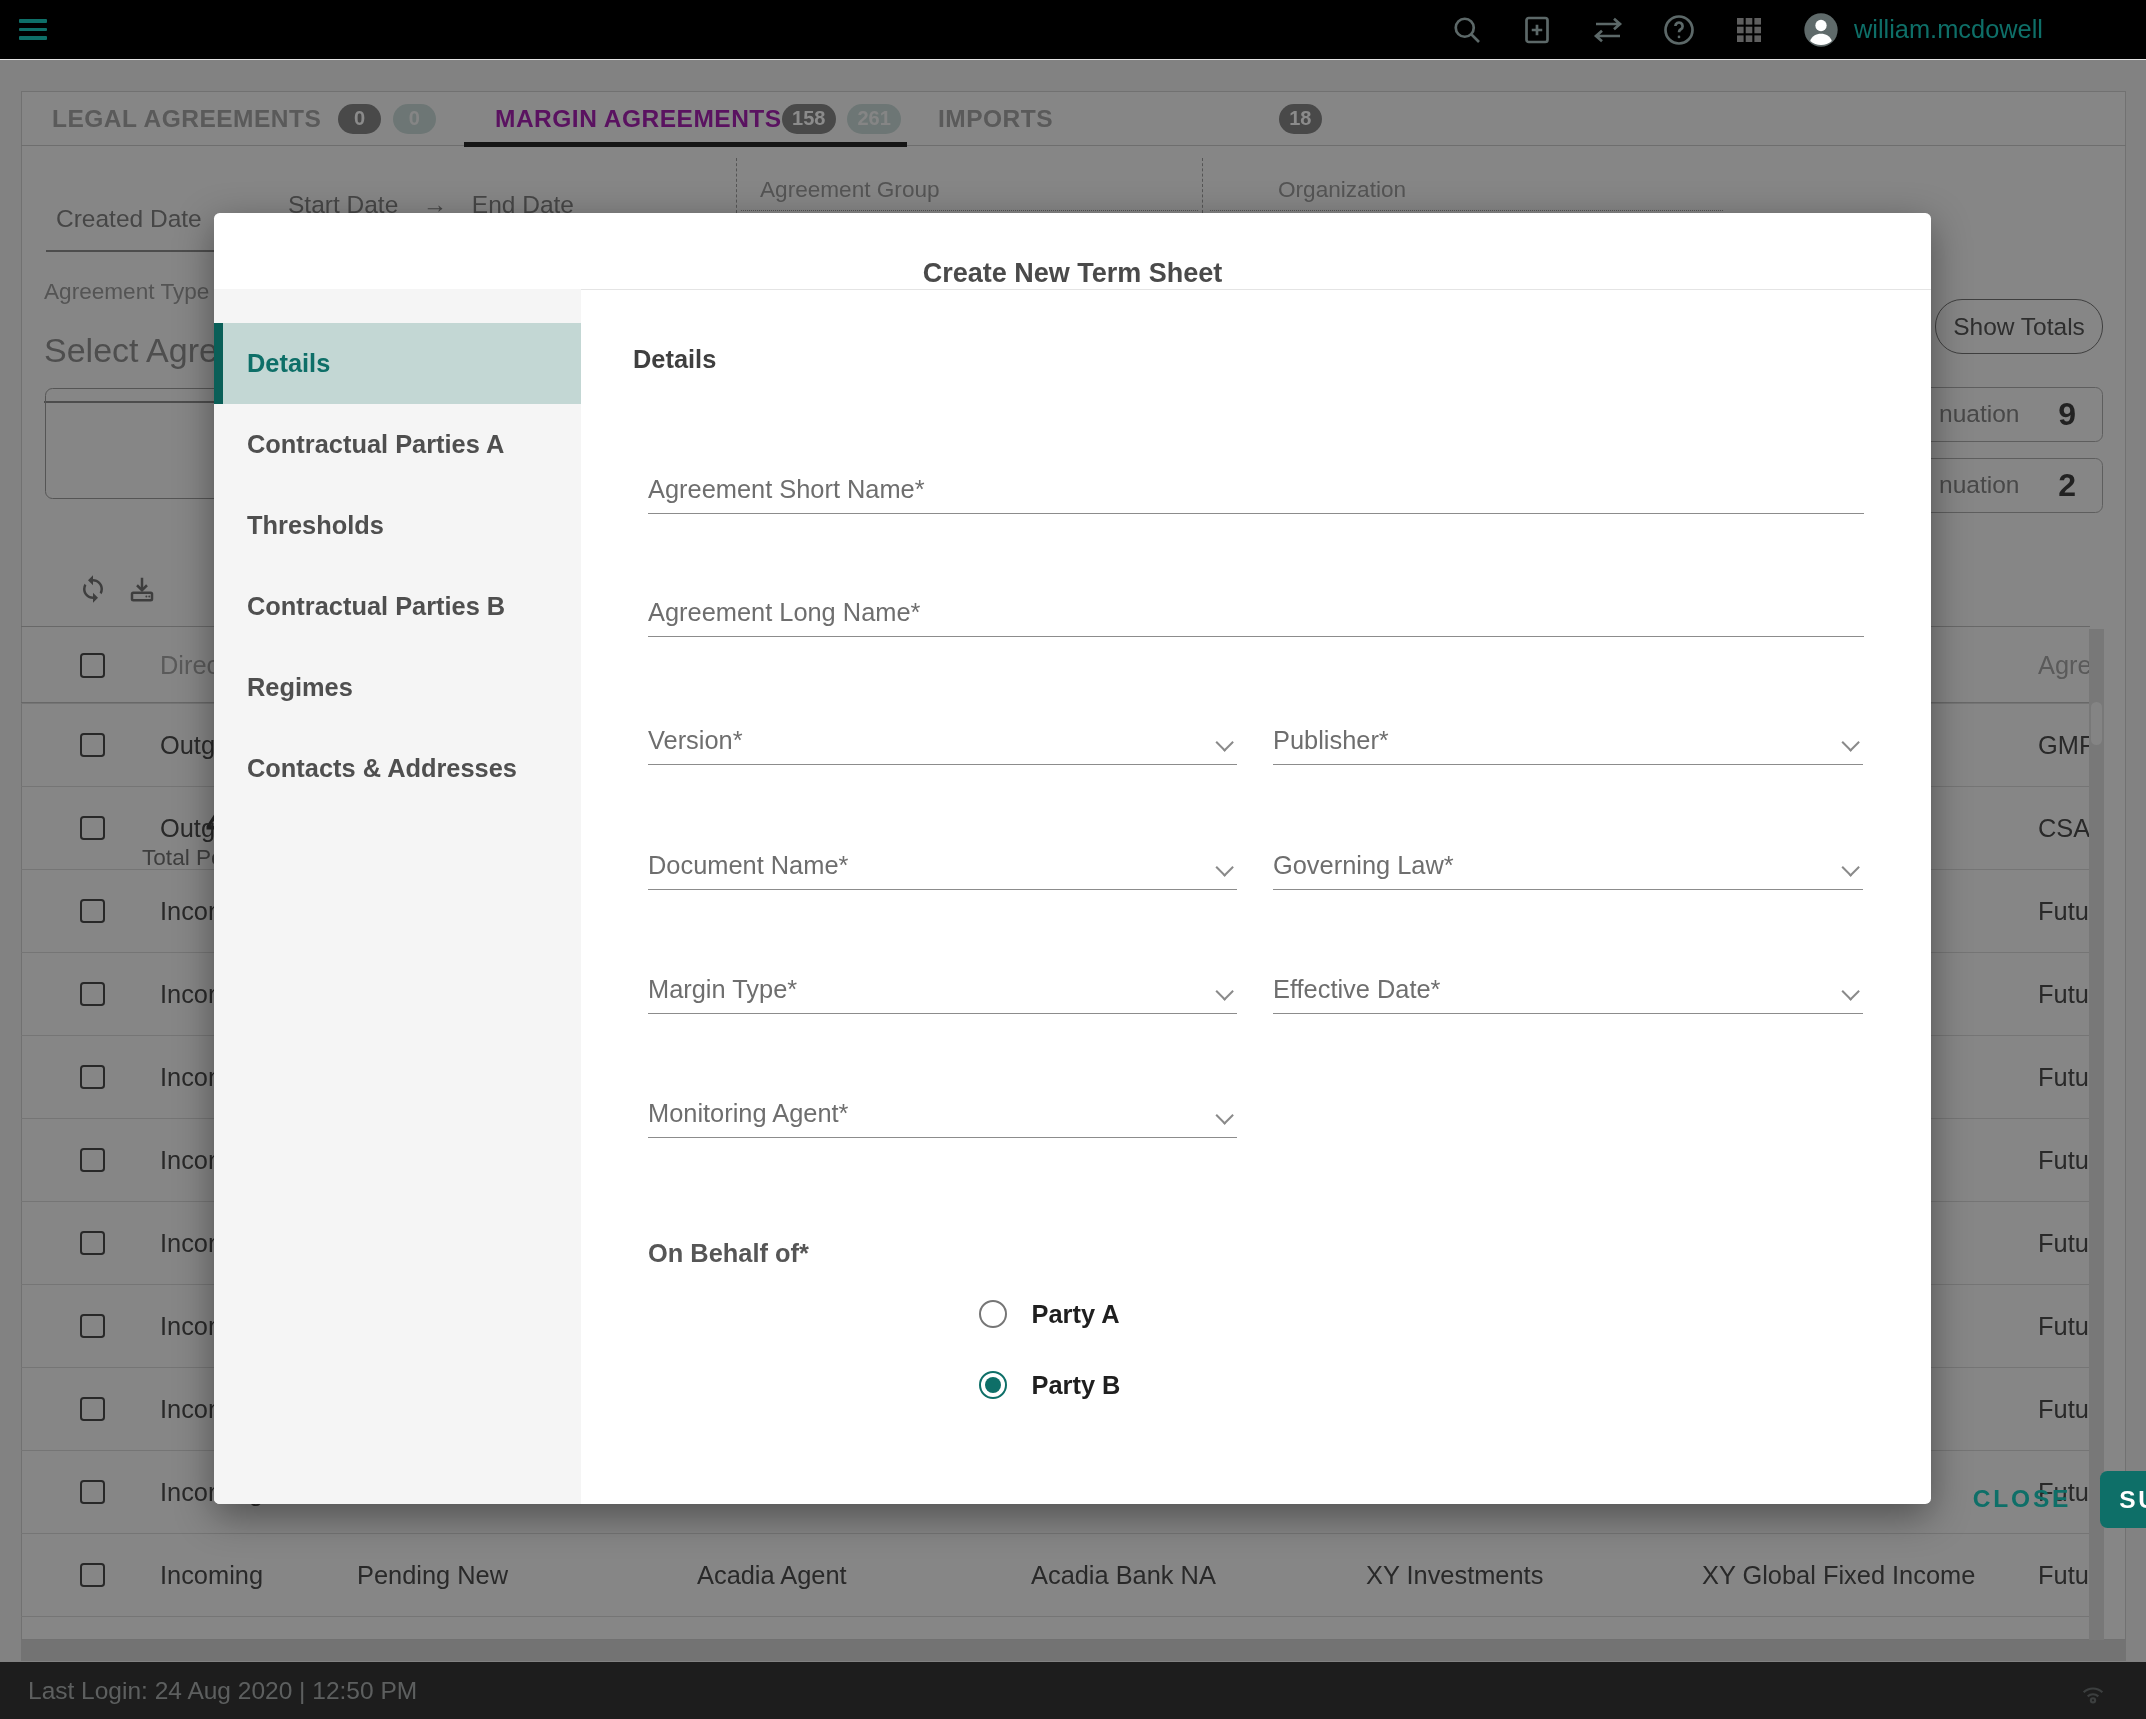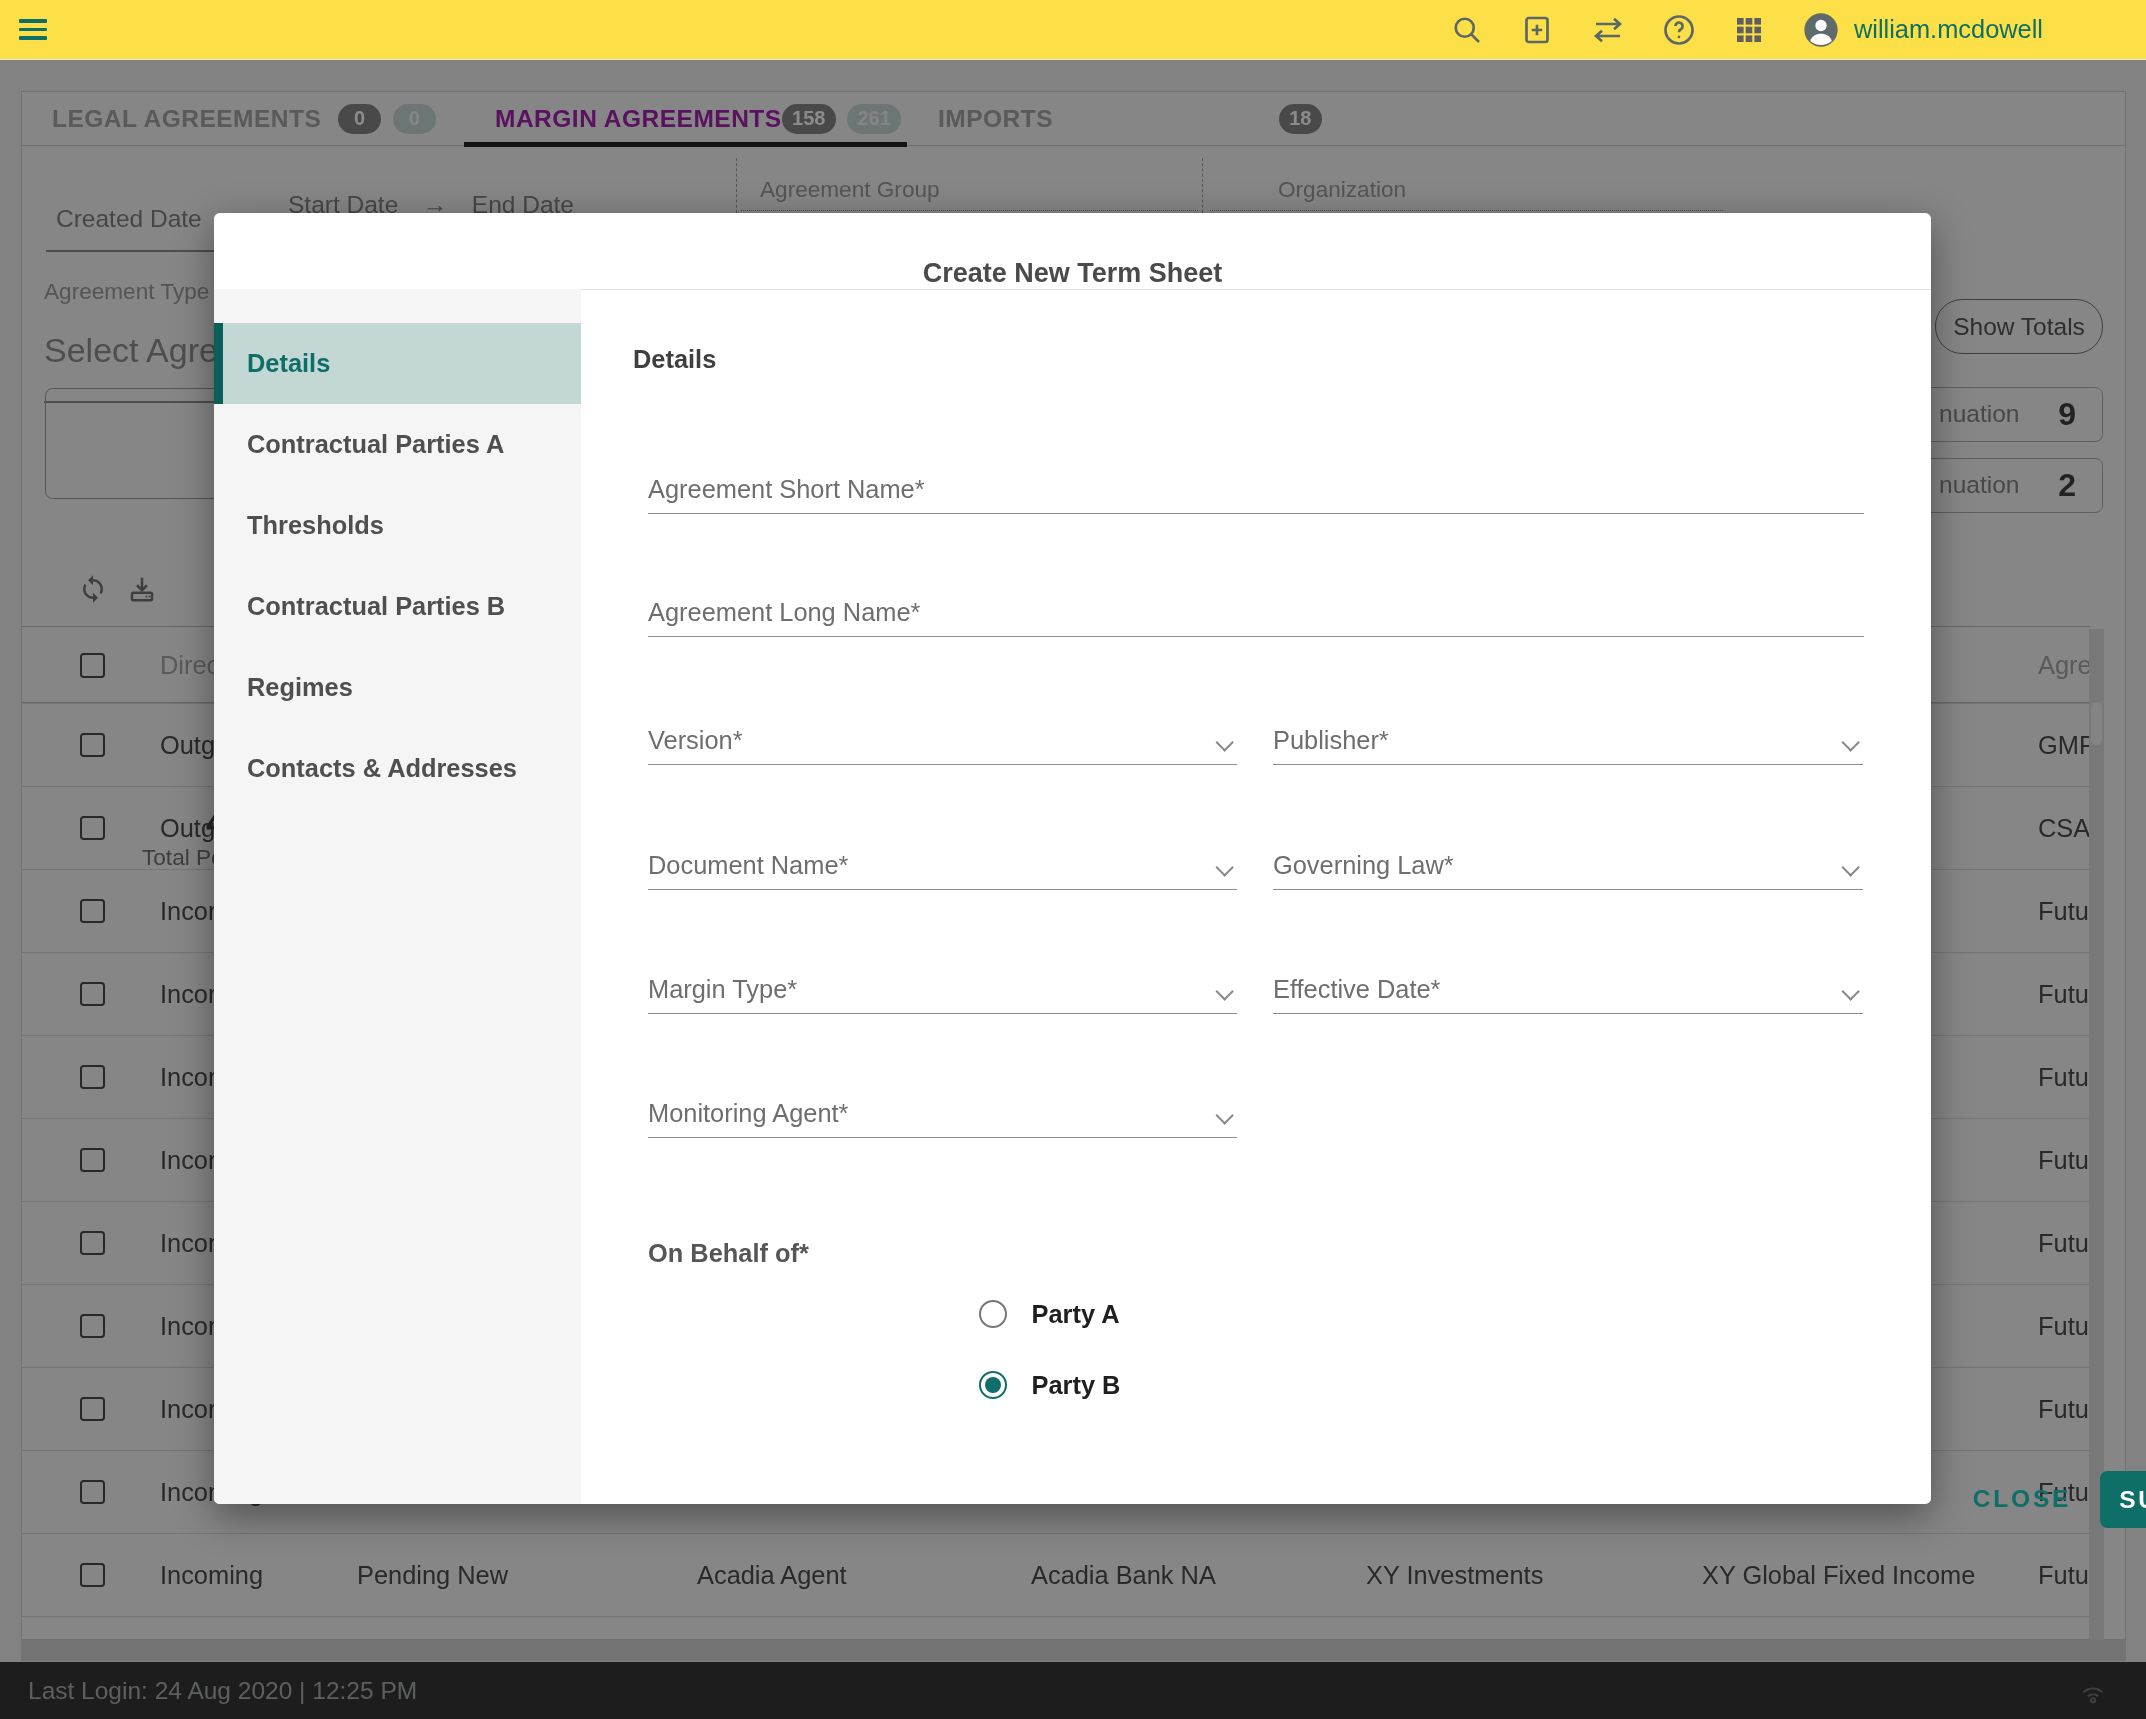--- a/index.html
+++ b/index.html
@@ -1,21 +1,21 @@
 <!DOCTYPE html>
 <html style="font-size:15px"><head>
 <meta charset="utf-8">
 <style>
   html,body{margin:0;padding:0;background:#e8e8e8;}
   .screen{position:relative;width:2147px;height:1719px;overflow:hidden;
           font-family:"Liberation Sans","DejaVu Sans",sans-serif;background:#efefef;}
   .abs{position:absolute;}
 
   
-  .topbar{position:absolute;left:0;top:0;width:100%;height:60px;background:#fde047;
+  .topbar{position:absolute;left:0;top:0;width:100%;height:60px;background:#000000;
           z-index:40;display:flex;align-items:center;padding:0 104px 0 19px;box-sizing:border-box;
           border-bottom:0.9px solid #e3e3e3;}
   .burger{width:28px;cursor:pointer;}
   .burger div{height:3.8px;background:#0e6f68;margin:4.7px 0;border-radius:0.9px;}
   .top-icons{margin-left:auto;display:flex;align-items:center;gap:34px;}
   .top-icons svg{display:block;}
   .username{color:#0e6f68;font-size:25.4px;margin-left:13px;}
 
   
   .bg{position:absolute;inset:0;z-index:1;}
@@ -349,21 +349,21 @@
           </div>
           <div class="trow"></div>
         </div>
     </div>
     <div class="vsb-track">
       <div class="vsb-thumb"></div>
     </div>
     <div class="hsb"></div>
 
     <div class="statusbar">
-      <span>Last Login: 24 Aug 2020 | 12:25 PM</span>
+      <span>Last Login: 24 Aug 2020 | 12:50 PM</span>
       <span class="wifi">
         <svg width="32" height="32" viewBox="0 0 24 24" fill="none" stroke="#6a7070" stroke-width="1.6">
           <path d="M5 13a10 10 0 0 1 14 0"></path>
             <path d="M8 16a6 6 0 0 1 8 0"></path>
             <circle cx="12" cy="19" r="1.6"></circle>
         </svg>
       </span>
     </div>
   </div>
 

